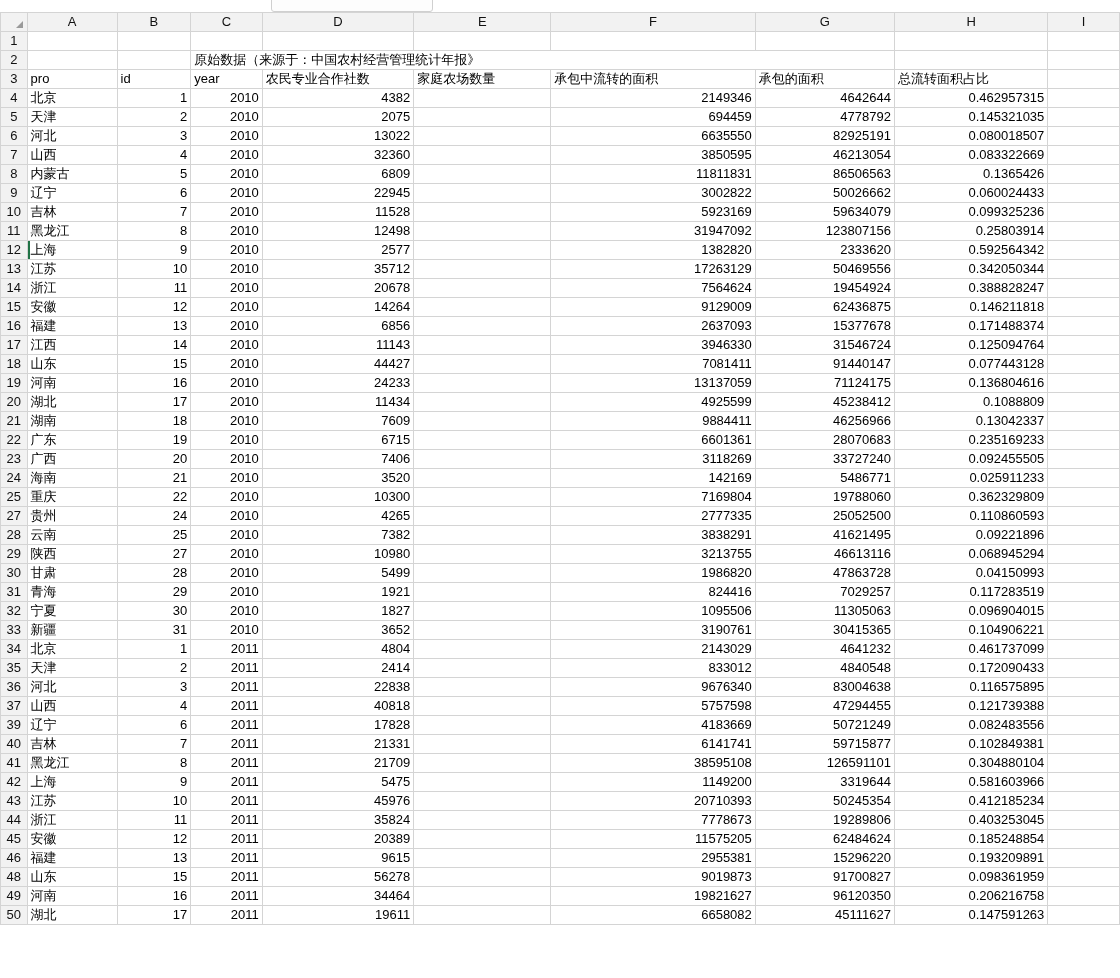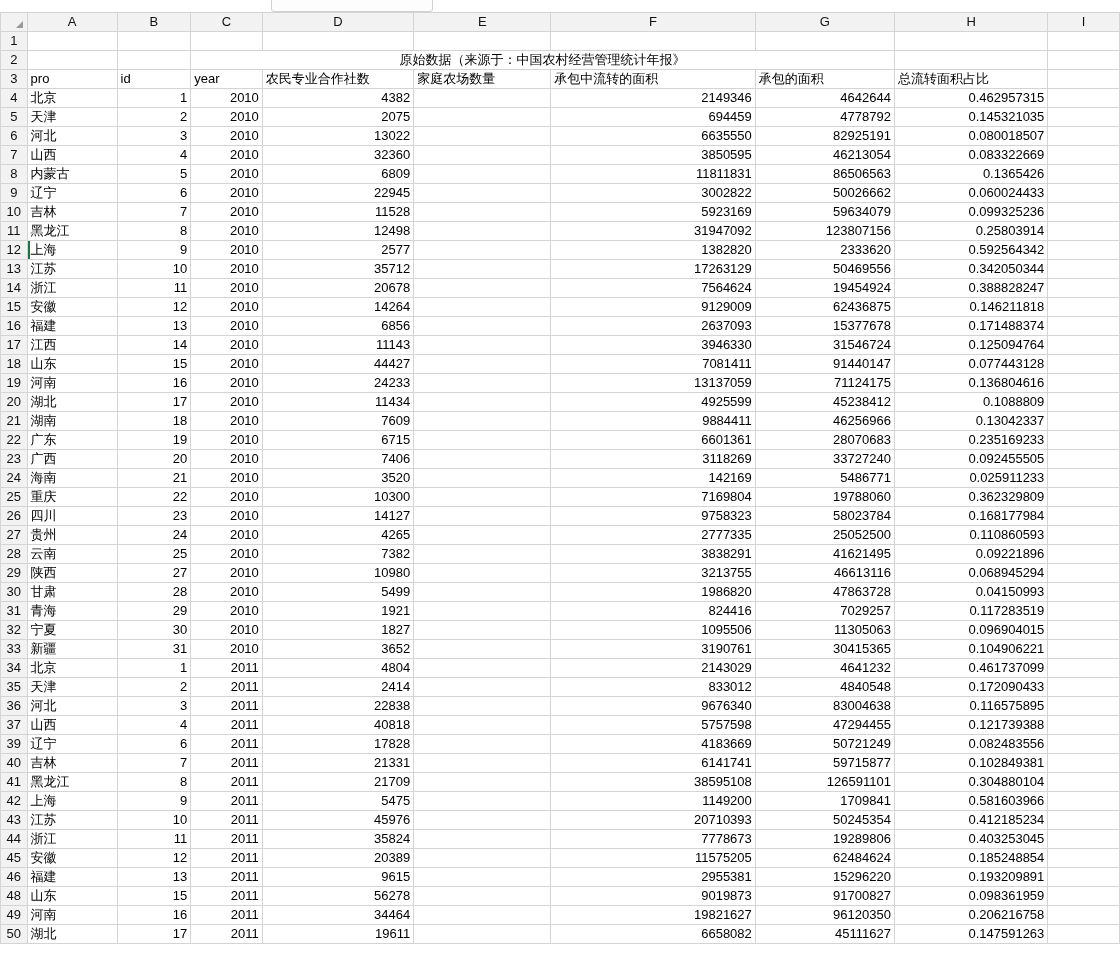--- a/index.html
+++ b/index.html
@@ -81,21 +81,21 @@
     background: #f2f2f2;
     text-align: center;
     color: #111;
     font-size: 12px;
     border: 1px solid #c8c8c8;
     width: 26px;
   }
   td.txt { text-align: left; }
   td.num { text-align: right; }
   .title-cell {
-    text-align: center;
+    text-align: left;
     font-size: 13.5px;
   }
   .sel-left { box-shadow: inset 2px 0 0 0 #217346; }
   .col-A { width: 88px; }
   .col-B { width: 72px; }
   .col-C { width: 70px; }
   .col-D { width: 148px; }
   .col-E { width: 134px; }
   .col-F { width: 200px; }
   .col-G { width: 136px; }
@@ -417,32 +417,20 @@
           <td class="col-B num">22</td>
           <td class="col-C num">2010</td>
           <td class="col-D num">10300</td>
           <td class="col-E num"></td>
           <td class="col-F num">7169804</td>
           <td class="col-G num">19788060</td>
           <td class="col-H num">0.362329809</td>
           <td class="col-I txt"></td>
         </tr>
         <tr>
-          <td class="rownum">26</td>
-          <td class="col-A txt">四川</td>
-          <td class="col-B num">23</td>
-          <td class="col-C num">2010</td>
-          <td class="col-D num">14127</td>
-          <td class="col-E num"></td>
-          <td class="col-F num">9758323</td>
-          <td class="col-G num">58023784</td>
-          <td class="col-H num">0.168177984</td>
-          <td class="col-I txt"></td>
-        </tr>
-        <tr>
           <td class="rownum">27</td>
           <td class="col-A txt">贵州</td>
           <td class="col-B num">24</td>
           <td class="col-C num">2010</td>
           <td class="col-D num">4265</td>
           <td class="col-E num"></td>
           <td class="col-F num">2777335</td>
           <td class="col-G num">25052500</td>
           <td class="col-H num">0.110860593</td>
           <td class="col-I txt"></td>
@@ -604,21 +592,21 @@
           <td class="col-I txt"></td>
         </tr>
         <tr>
           <td class="rownum">42</td>
           <td class="col-A txt">上海</td>
           <td class="col-B num">9</td>
           <td class="col-C num">2011</td>
           <td class="col-D num">5475</td>
           <td class="col-E num"></td>
           <td class="col-F num">1149200</td>
-          <td class="col-G num">1709841</td>
+          <td class="col-G num">3319644</td>
           <td class="col-H num">0.581603966</td>
           <td class="col-I txt"></td>
         </tr>
         <tr>
           <td class="rownum">43</td>
           <td class="col-A txt">江苏</td>
           <td class="col-B num">10</td>
           <td class="col-C num">2011</td>
           <td class="col-D num">45976</td>
           <td class="col-E num"></td>

